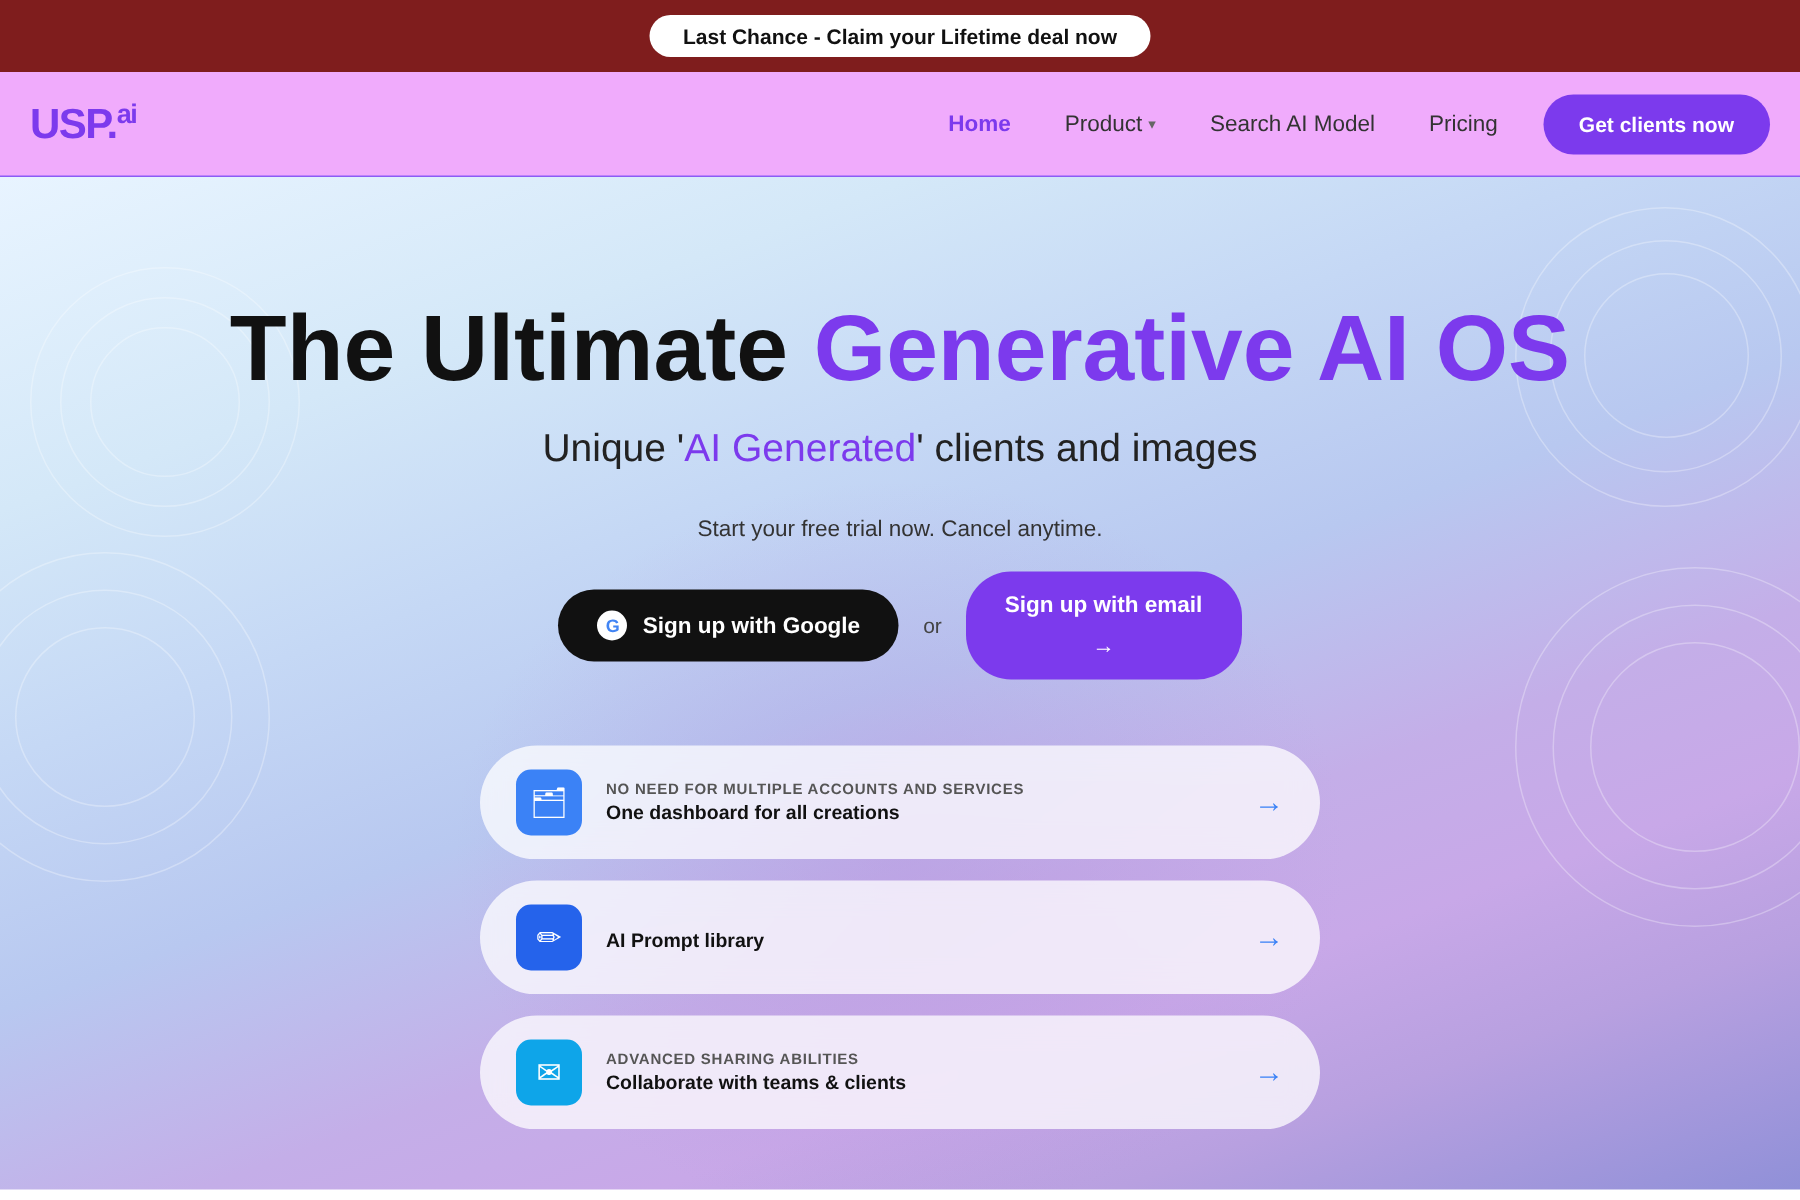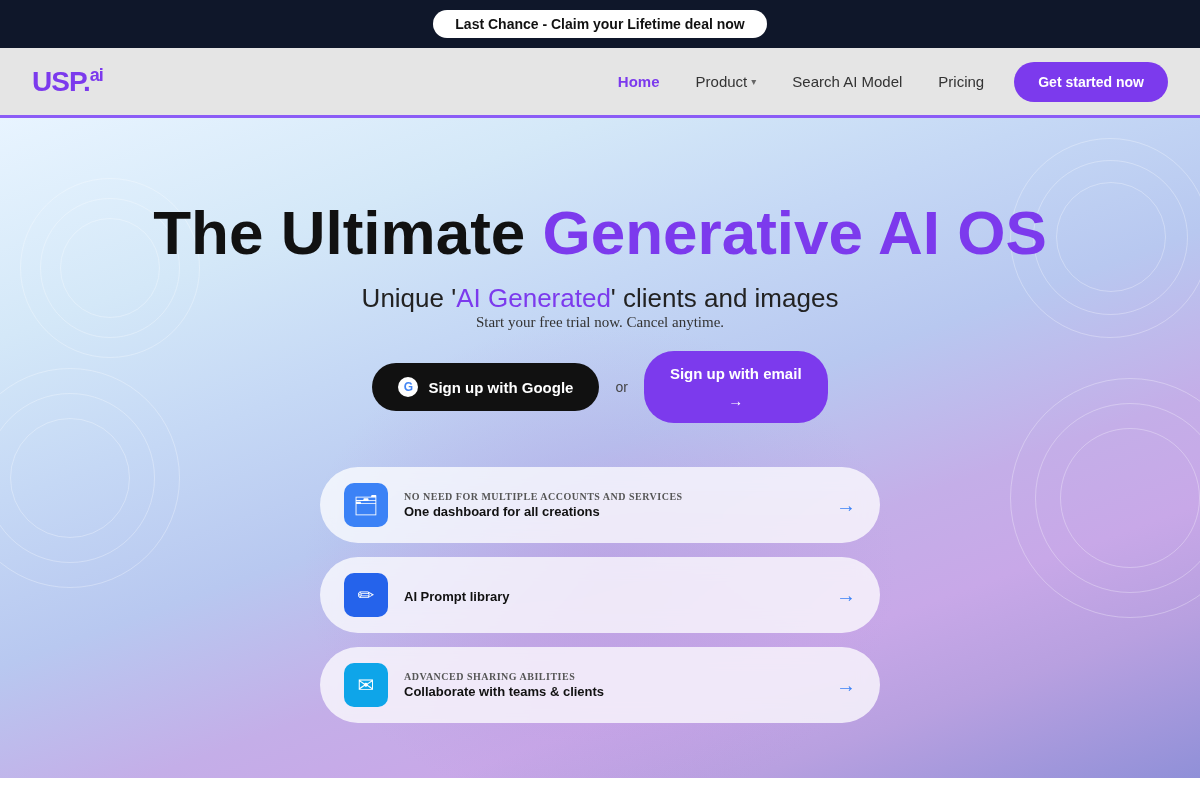--- a/index.html
+++ b/index.html
@@ -1,42 +1,42 @@
 <!DOCTYPE html>
 <html><head>
   <meta charset="utf-8">
   <style>
     * { margin: 0; padding: 0; box-sizing: border-box; }
     body { font-family: -apple-system, BlinkMacSystemFont, 'Segoe UI', sans-serif; width: 1200px; height: 800px; overflow: hidden; }
 
     
     .top-banner {
-      background: #0f172a;
+      background: #7f1d1d;
       display: flex;
       align-items: flex-start;
       justify-content: center;
       padding: 10px;
     }
     .banner-pill {
       background: white;
       border-radius: 20px;
       padding: 6px 22px;
       font-size: 14px;
       font-weight: 600;
       color: #111;
     }
 
     
     .navbar {
-      background: #e5e5e5;
-      display: flex;
-      align-items: center;
-      padding: 0 32px;
+      background: #f0abfc;
+      display: flex;
+      align-items: center;
+      padding: 0 20px;
       height: 70px;
-      border-bottom: 3px solid #8b5cf6;
+      border-bottom: 1px solid #8b5cf6;
     }
     .logo {
       font-size: 26px;
       font-weight: 800;
       color: #111;
       margin-right: auto;
       display: flex;
       align-items: center;
     }
     .nav-links {
@@ -140,23 +140,23 @@
       text-align: center;
       color: #222;
       margin-top: 16px;
       position: relative;
       z-index: 2;
     }
     .hero-subtitle-purple { color: #7c3aed; font-style: normal; }
     .hero-trial {
       font-size: 15px;
       color: #333;
-      position: relative;
-      z-index: 2;
-      font-family: Liberation Serif, serif;
+      margin-top: 30px;
+      position: relative;
+      z-index: 2;
     }
 
     .cta-buttons {
       display: flex;
       align-items: center;
       gap: 16px;
       margin-top: 20px;
       position: relative;
       z-index: 2;
     }
@@ -238,21 +238,20 @@
     .feature-icon-wrap.blue2 { background: #2563eb; }
     .feature-icon-wrap.teal { background: #0ea5e9; }
     .feature-icon { color: white; font-size: 20px; }
     .feature-text { flex: 1; }
     .feature-tag {
       font-size: 10px;
       font-weight: 700;
       color: #555;
       letter-spacing: 0.5px;
       text-transform: uppercase;
-      font-family: Liberation Serif, serif;
     }
     .feature-title {
       font-size: 13px;
       font-weight: 700;
       color: #111;
       margin-top: 2px;
     }
     .feature-arrow {
       color: #3b82f6;
       font-size: 20px;
@@ -283,21 +282,21 @@
   </div>
   <div class="nav-links">
     <a class="nav-link active">Home</a>
     <span class="nav-link-product">
       <span>Product</span>
       <span class="chevron">▾</span>
     </span>
     <a class="nav-link">Search AI Model</a>
     <a class="nav-link">Pricing</a>
   </div>
-  <button class="btn-get-started">Get started now</button>
+  <button class="btn-get-started">Get clients now</button>
 </nav>
 
 <div class="hero">
 
   <div class="deco-circles">
     <div class="deco-circle deco-tl-1"></div>
     <div class="deco-circle deco-tl-2"></div>
     <div class="deco-circle deco-tl-3"></div>
     <div class="deco-circle deco-bl-1"></div>
     <div class="deco-circle deco-bl-2"></div>

